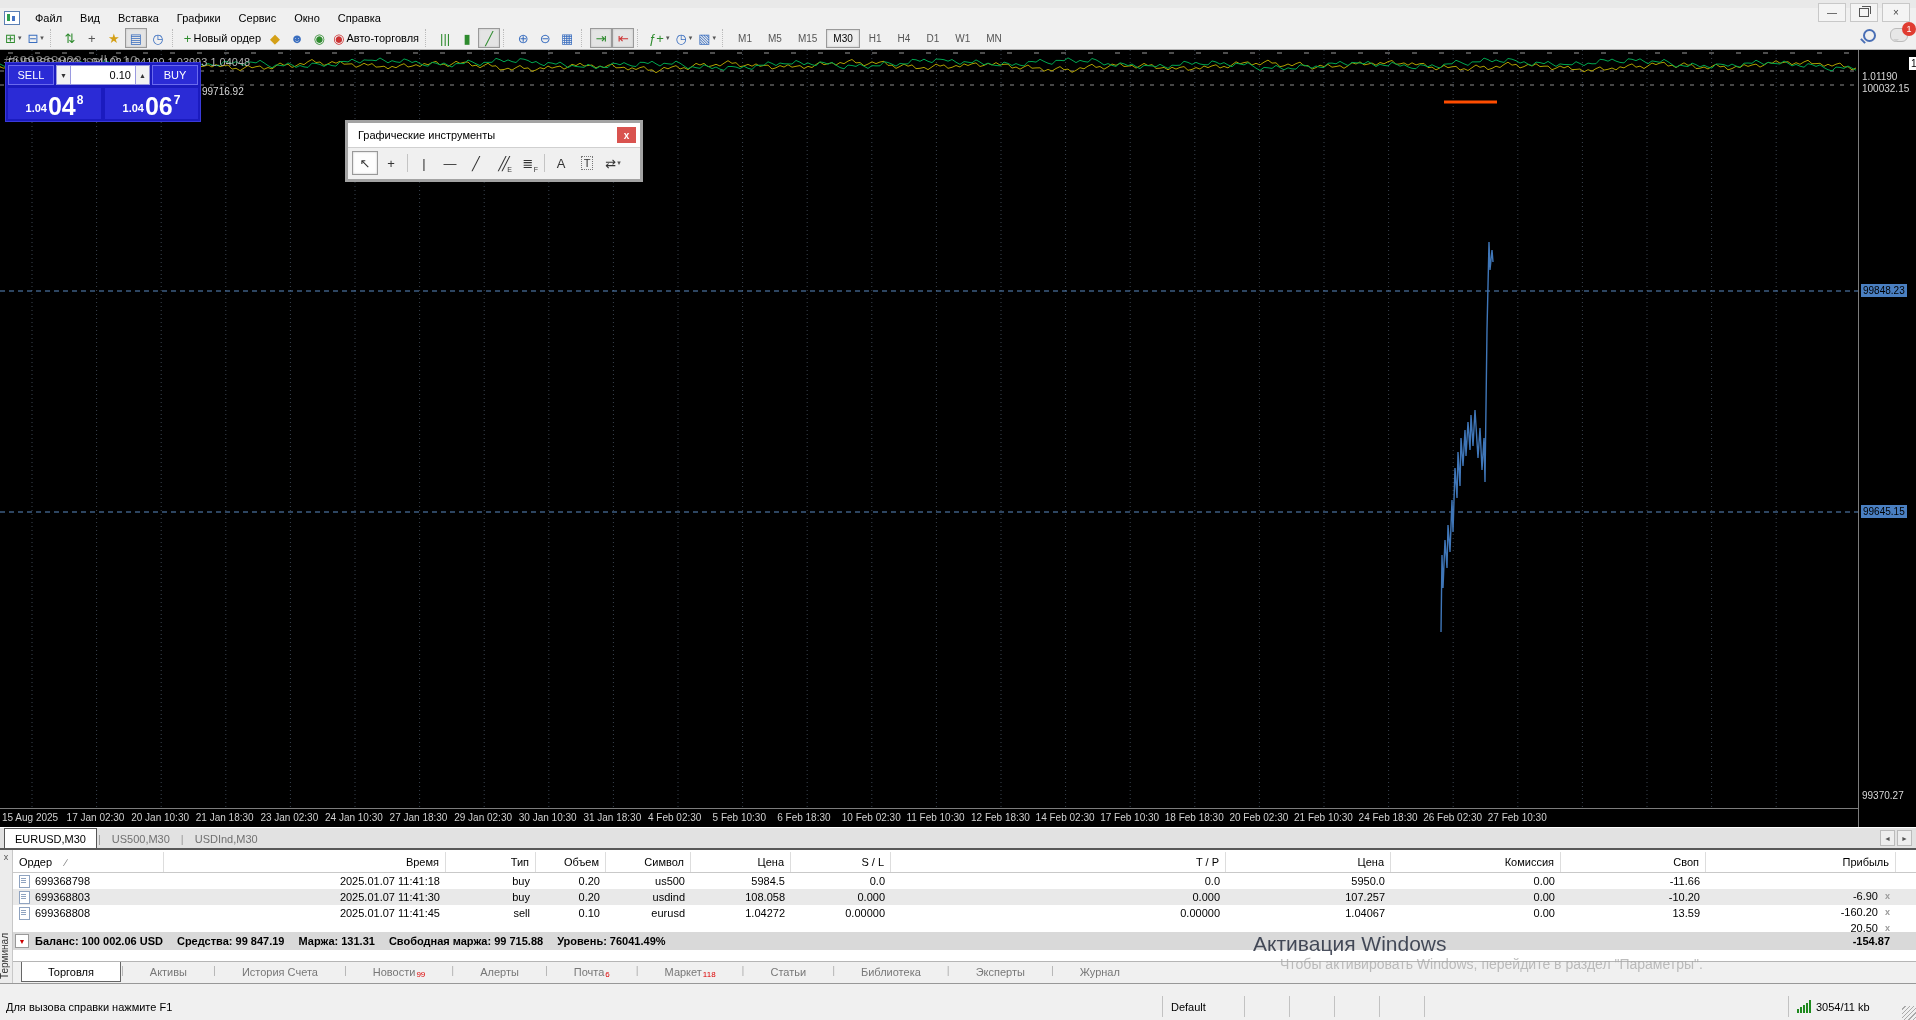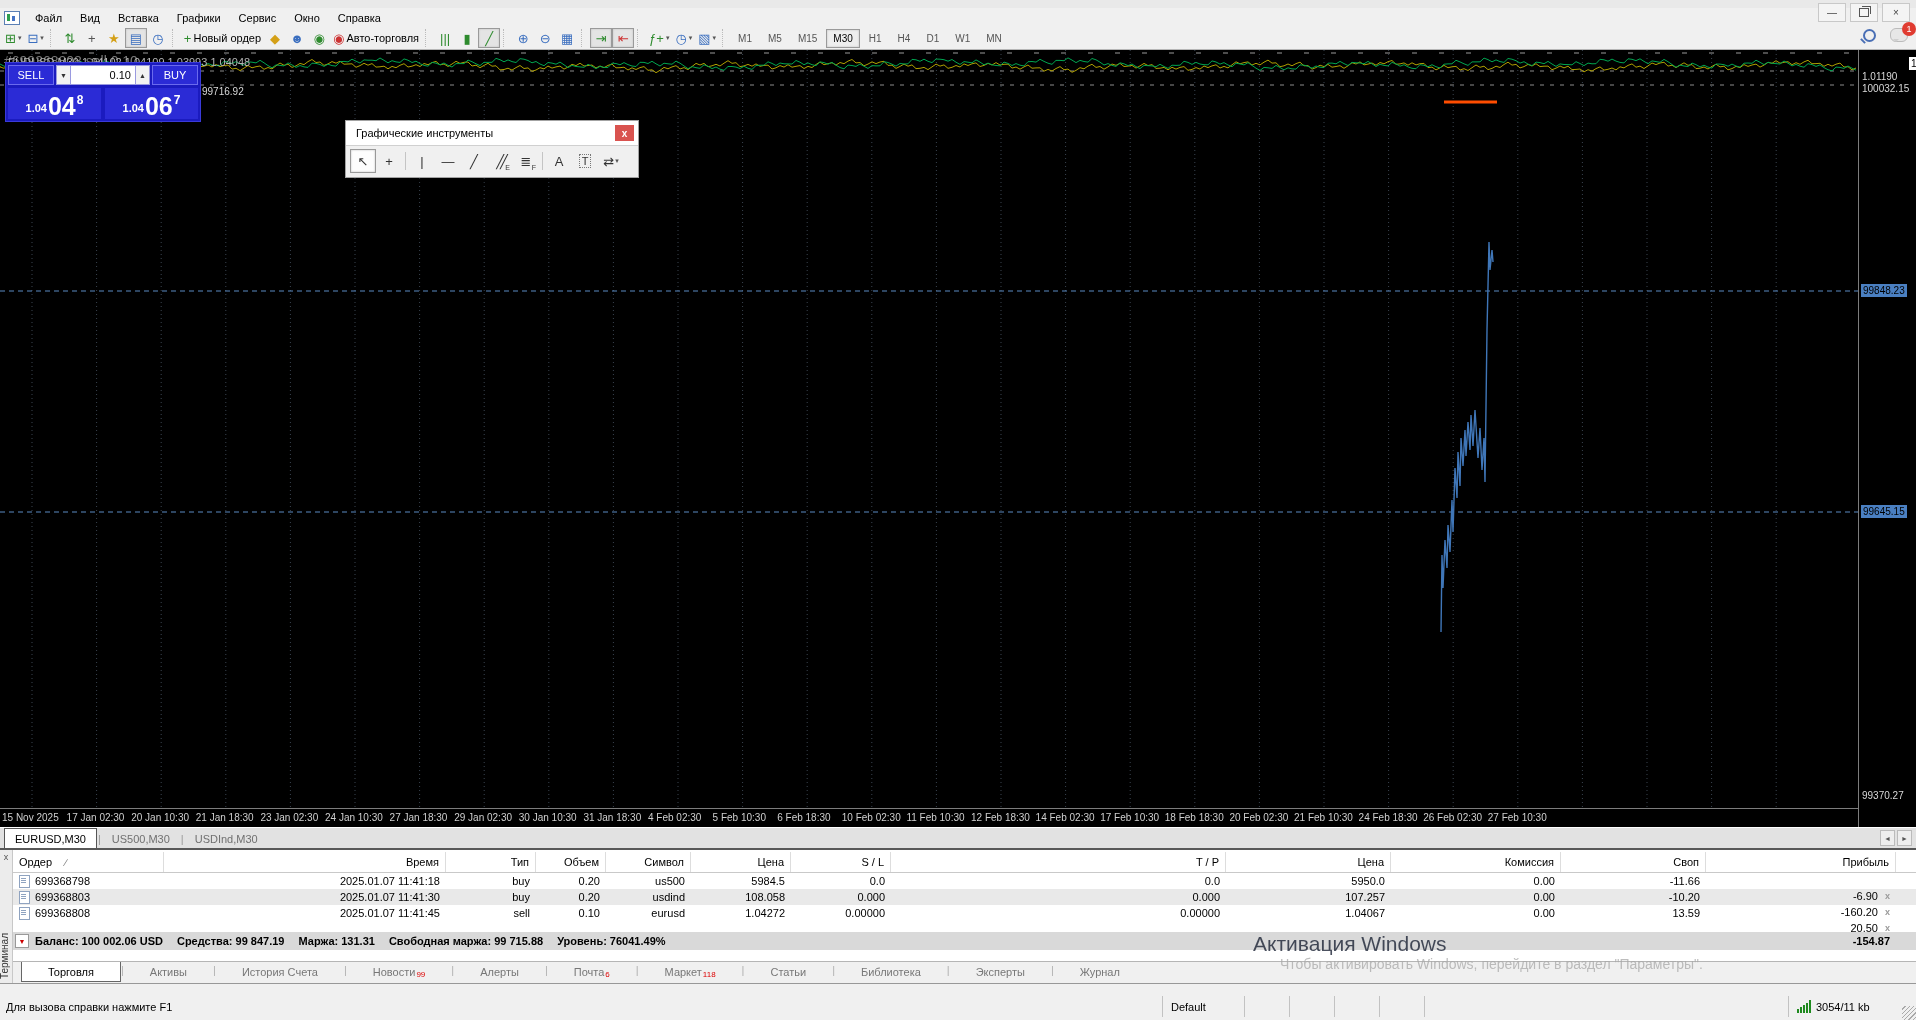--- a/index.html
+++ b/index.html
@@ -60,21 +60,21 @@
            justify-content:center;cursor:pointer;}
   .tp-vol{flex:1;background:#fff;border-top:1px solid #9a9ae0;border-bottom:1px solid #9a9ae0;color:#000;text-align:right;
           padding:0 4px;font-size:11px;display:flex;align-items:center;justify-content:flex-end;}
   .tp-row2{display:flex;flex:1;}
   .tp-quote{flex:1;margin:1px 2px 2px;background:#2b2bd6;color:#fff;display:flex;align-items:flex-end;justify-content:center;
             padding-bottom:2px;cursor:pointer;}
   .tp-pre{font-size:11px;font-weight:bold;margin-bottom:3px;}
   .tp-big{font-size:25px;font-weight:bold;line-height:22px;margin:0 1px;}
   .tp-sup{font-size:12px;font-weight:bold;margin-bottom:10px;}
   
-  .tools-dialog{position:absolute;left:345px;top:70px;width:292px;height:56px;background:#f0f0f0;border:1px solid #a3a3a3;
+  .tools-dialog{position:absolute;left:345px;top:70px;width:292px;height:56px;background:#f0f0f0;border:3px solid #a3a3a3;
                 box-shadow:2px 2px 6px rgba(0,0,0,.5);z-index:20;}
   .td-title{height:24px;background:#fff;display:flex;align-items:center;padding:0 4px 0 10px;border-bottom:1px solid #d0d0d0;}
   .td-title-text{flex:1;font-size:11px;color:#000;cursor:default;}
   .td-close{width:19px;height:16px;background:#d9534f;color:#fff;font-size:10px;font-weight:bold;border:none;cursor:pointer;
             display:flex;align-items:center;justify-content:center;font-family:inherit;}
   .td-body{height:30px;display:flex;align-items:center;padding:0 4px;}
   .tool-btn{width:26px;height:24px;border:1px solid transparent;background:transparent;display:flex;align-items:center;
             justify-content:center;cursor:pointer;color:#333;font-family:inherit;position:relative;}
   .tool-btn.active{border-color:#999;background:#fdfdfd;box-shadow:inset 0 0 2px #bbb;}
   .tool-glyph{font-size:13px;}
@@ -453,21 +453,21 @@
 
     <div class="price-axis" id="price-axis">
         <div class="axis-label axis-current" style="top: 7px; margin-left: 48px;">1.04048</div>
         <div class="axis-label axis-plain" style="top: 20px;">1.01190</div>
         <div class="axis-label axis-plain" style="top: 32px;">100032.15</div>
         <div class="axis-label axis-blue" style="top: 234px;">99848.23</div>
         <div class="axis-label axis-blue" style="top: 455px;">99645.15</div>
         <div class="axis-label axis-plain" style="top: 739px;">99370.27</div>
       </div>
     <div class="time-axis" id="time-axis">
-        <span class="time-label" style="left: 2px;">15 Nov 2025</span>
+        <span class="time-label" style="left: 2px;">15 Aug 2025</span>
         <span class="time-label" style="left: 66.6px;">17 Jan 02:30</span>
         <span class="time-label" style="left: 131.2px;">20 Jan 10:30</span>
         <span class="time-label" style="left: 195.8px;">21 Jan 18:30</span>
         <span class="time-label" style="left: 260.4px;">23 Jan 02:30</span>
         <span class="time-label" style="left: 325px;">24 Jan 10:30</span>
         <span class="time-label" style="left: 389.6px;">27 Jan 18:30</span>
         <span class="time-label" style="left: 454.2px;">29 Jan 02:30</span>
         <span class="time-label" style="left: 518.8px;">30 Jan 10:30</span>
         <span class="time-label" style="left: 583.4px;">31 Jan 18:30</span>
         <span class="time-label" style="left: 648px;">4 Feb 02:30</span>

